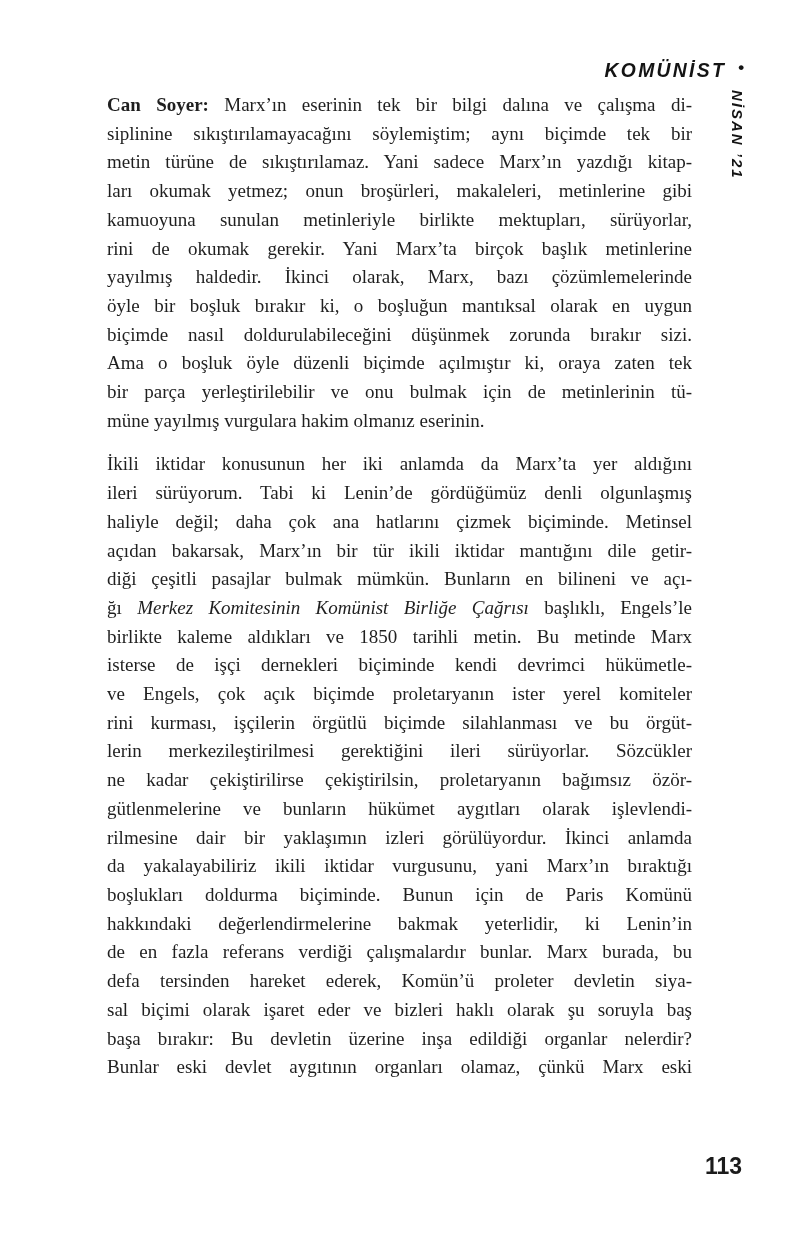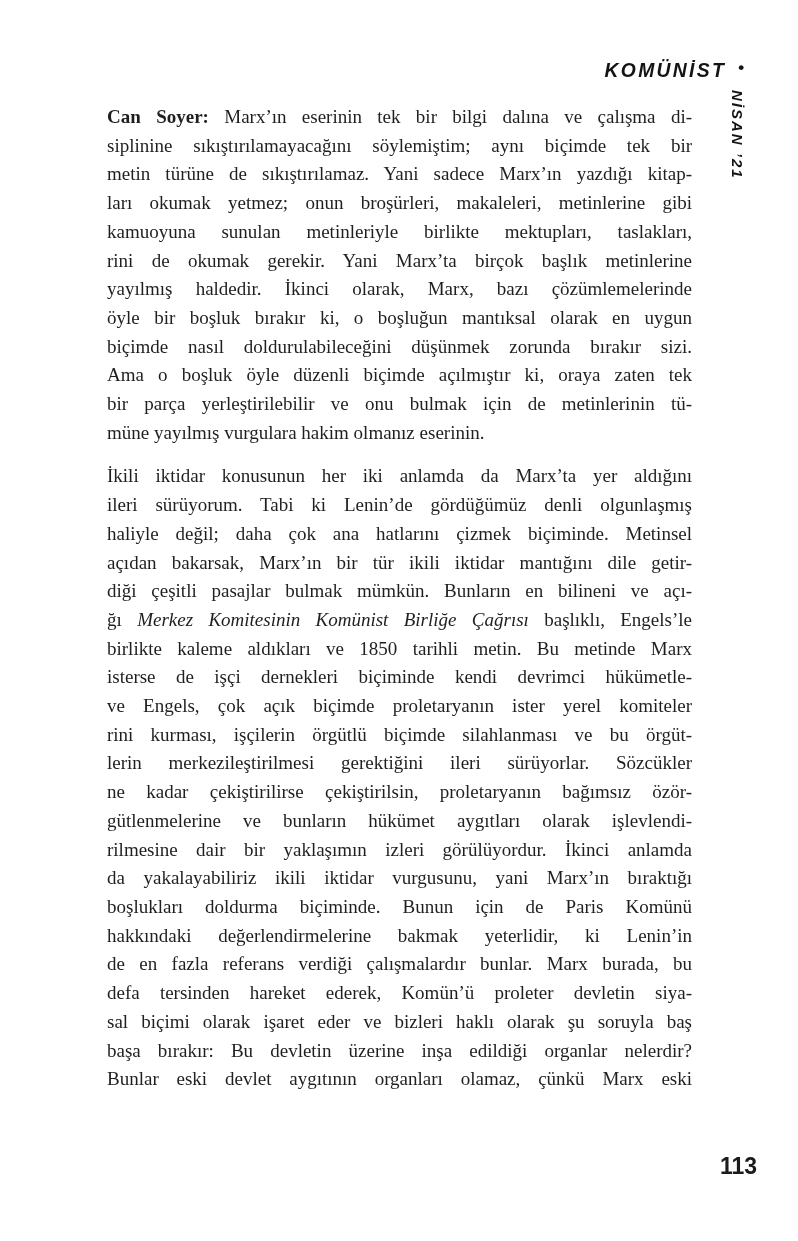--- a/index.html
+++ b/index.html
@@ -22,31 +22,31 @@
   
   .issue-label {
     position:absolute; top:90px; right:52px;
     writing-mode:vertical-rl;
     font-family:"Liberation Sans","DejaVu Sans",sans-serif;
     font-weight:700; font-style:italic; font-size:15px;
     letter-spacing:2px; color:var(--head-ink);
   }
   
   .body-text {
-    position:absolute; left:107px; top:103px; width:585px;
+    position:absolute; left:107px; top:91px; width:585px;
     font-size:19px; line-height:28.7px;
   }
   .para { margin:0 0 15px 0; }
   .line { text-align:justify; text-align-last:justify; text-justify:inter-word; }
   .line.line-last { text-align-last:left; }
   .line span.bold { font-weight:700; }
   .line span.italic { font-style:italic;margin-top:24px; }
   
   .page-number {
-    position:absolute; top:1153px; right:41px;
+    position:absolute; top:1153px; right:56px;
     font-family:"Liberation Sans","DejaVu Sans",sans-serif;
     font-weight:700; font-size:23px; color:#1b1b1b;
   }
 </style>
 </head>
 <body>
 
 <div class="page">
 
   <div class="masthead">
@@ -55,21 +55,21 @@
   </div>
 
   <div class="issue-label">NİSAN ’21</div>
 
   <main class="body-text">
       <div class="para">
         <div class="line"><span class="bold">Can Soyer: </span><span>Marx’ın eserinin tek bir bilgi dalına ve çalışma di-</span></div>
         <div class="line"><span>siplinine sıkıştırılamayacağını söylemiştim; aynı biçimde tek bir</span></div>
         <div class="line"><span>metin türüne de sıkıştırılamaz. Yani sadece Marx’ın yazdığı kitap-</span></div>
         <div class="line"><span>ları okumak yetmez; onun broşürleri, makaleleri, metinlerine gibi</span></div>
-        <div class="line"><span>kamuoyuna sunulan metinleriyle birlikte mektupları, taslakları,</span></div>
+        <div class="line"><span>kamuoyuna sunulan metinleriyle birlikte mektupları, sürüyorlar,</span></div>
         <div class="line"><span>rini de okumak gerekir. Yani Marx’ta birçok başlık metinlerine</span></div>
         <div class="line"><span>yayılmış haldedir. İkinci olarak, Marx, bazı çözümlemelerinde</span></div>
         <div class="line"><span>öyle bir boşluk bırakır ki, o boşluğun mantıksal olarak en uygun</span></div>
         <div class="line"><span>biçimde nasıl doldurulabileceğini düşünmek zorunda bırakır sizi.</span></div>
         <div class="line"><span>Ama o boşluk öyle düzenli biçimde açılmıştır ki, oraya zaten tek</span></div>
         <div class="line"><span>bir parça yerleştirilebilir ve onu bulmak için de metinlerinin tü-</span></div>
         <div class="line line-last"><span>müne yayılmış vurgulara hakim olmanız eserinin.</span></div>
       </div>
       <div class="para">
         <div class="line"><span>İkili iktidar konusunun her iki anlamda da Marx’ta yer aldığını</span></div>

